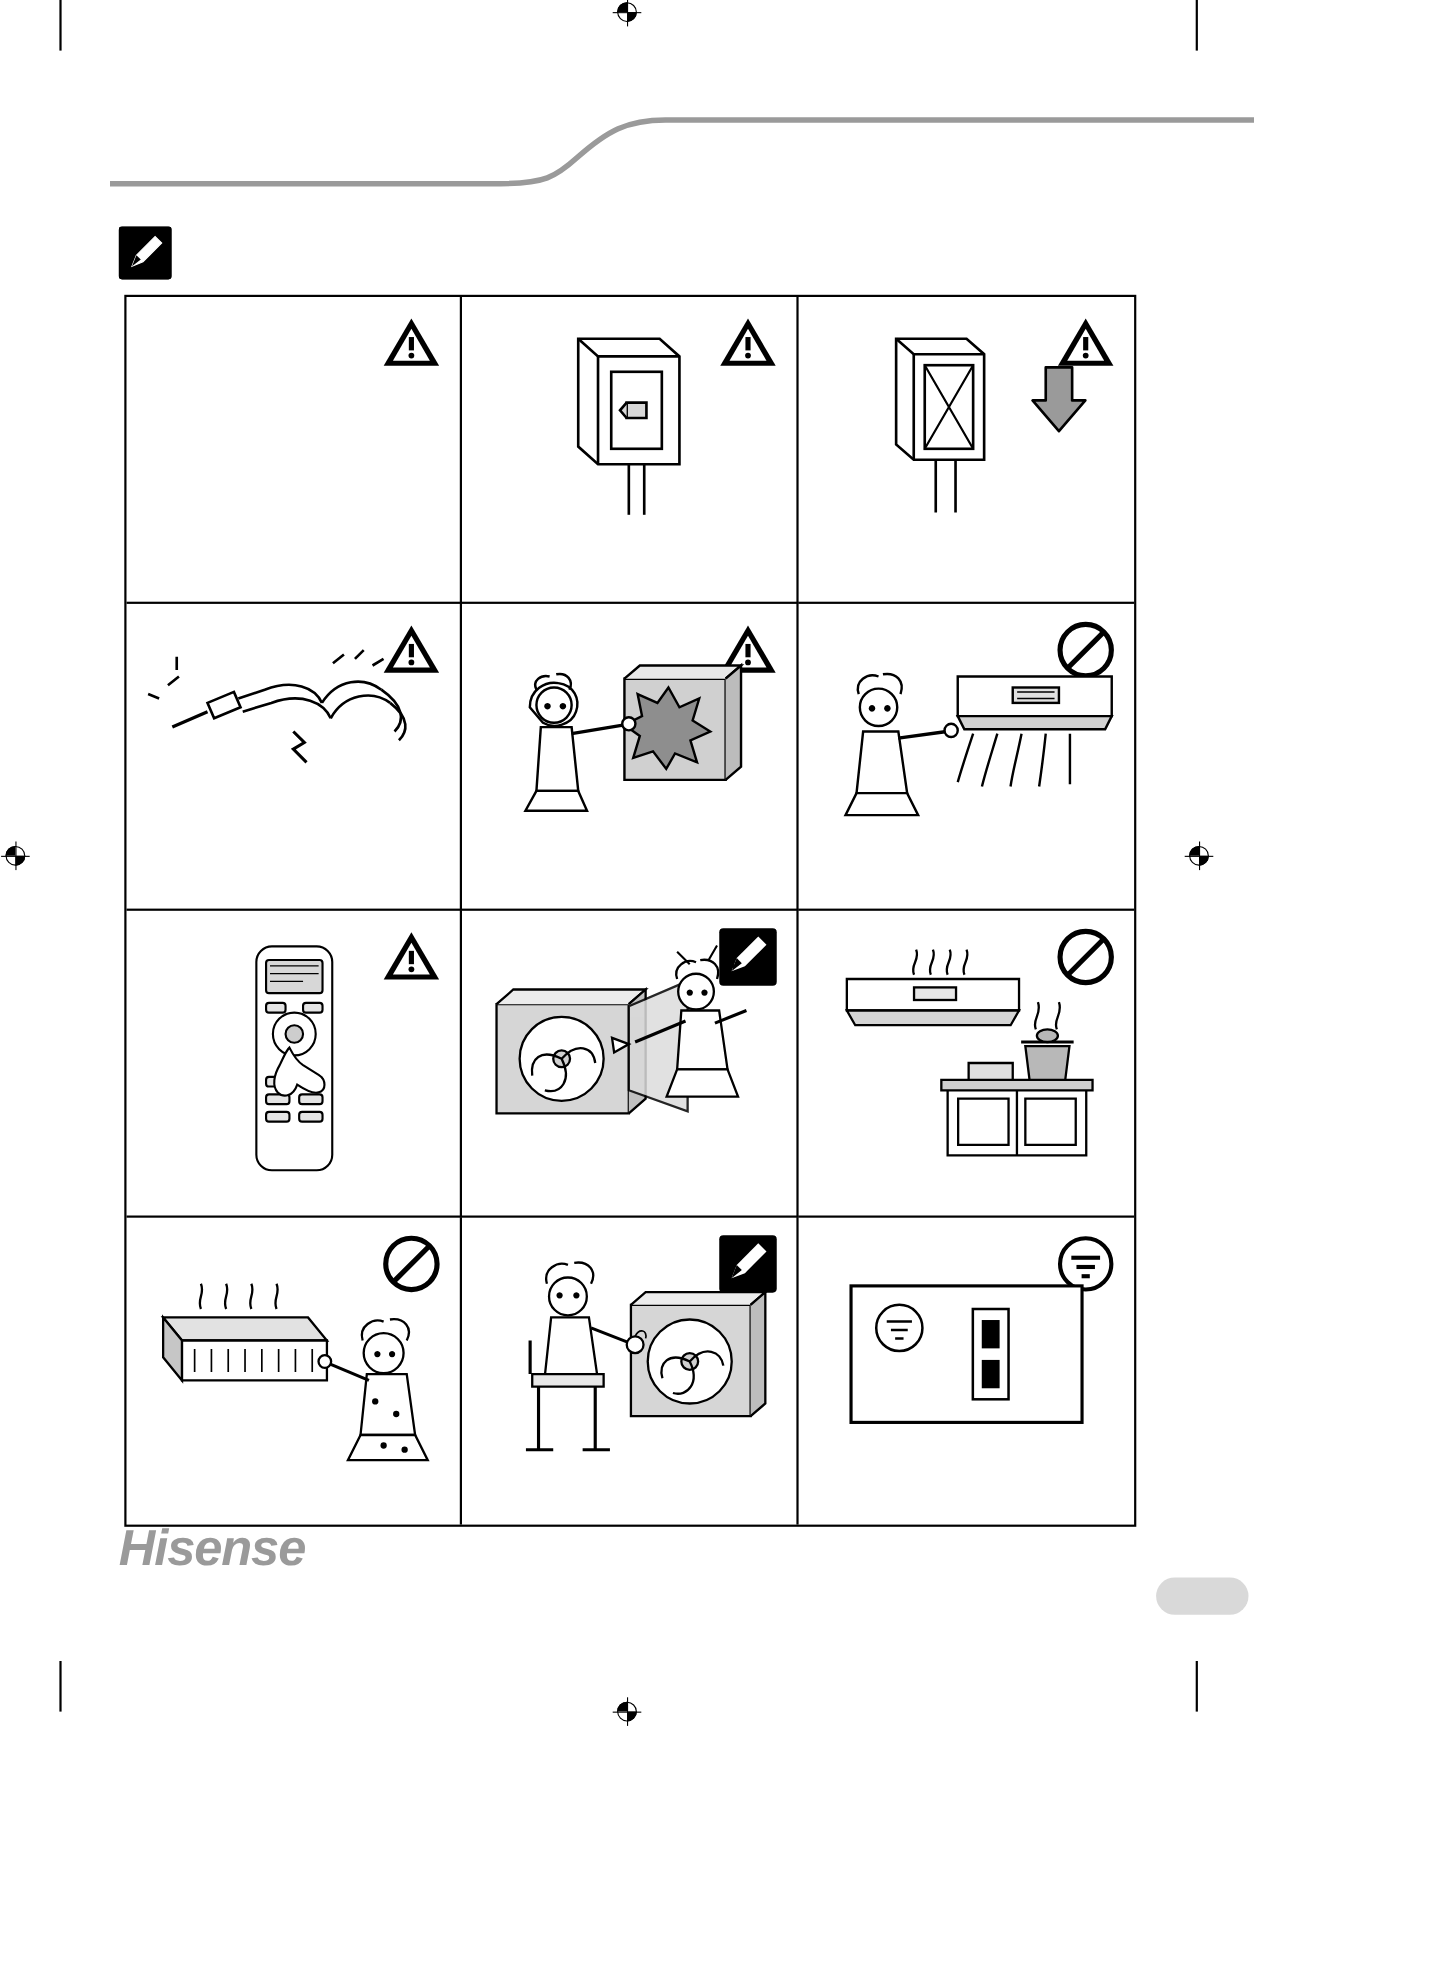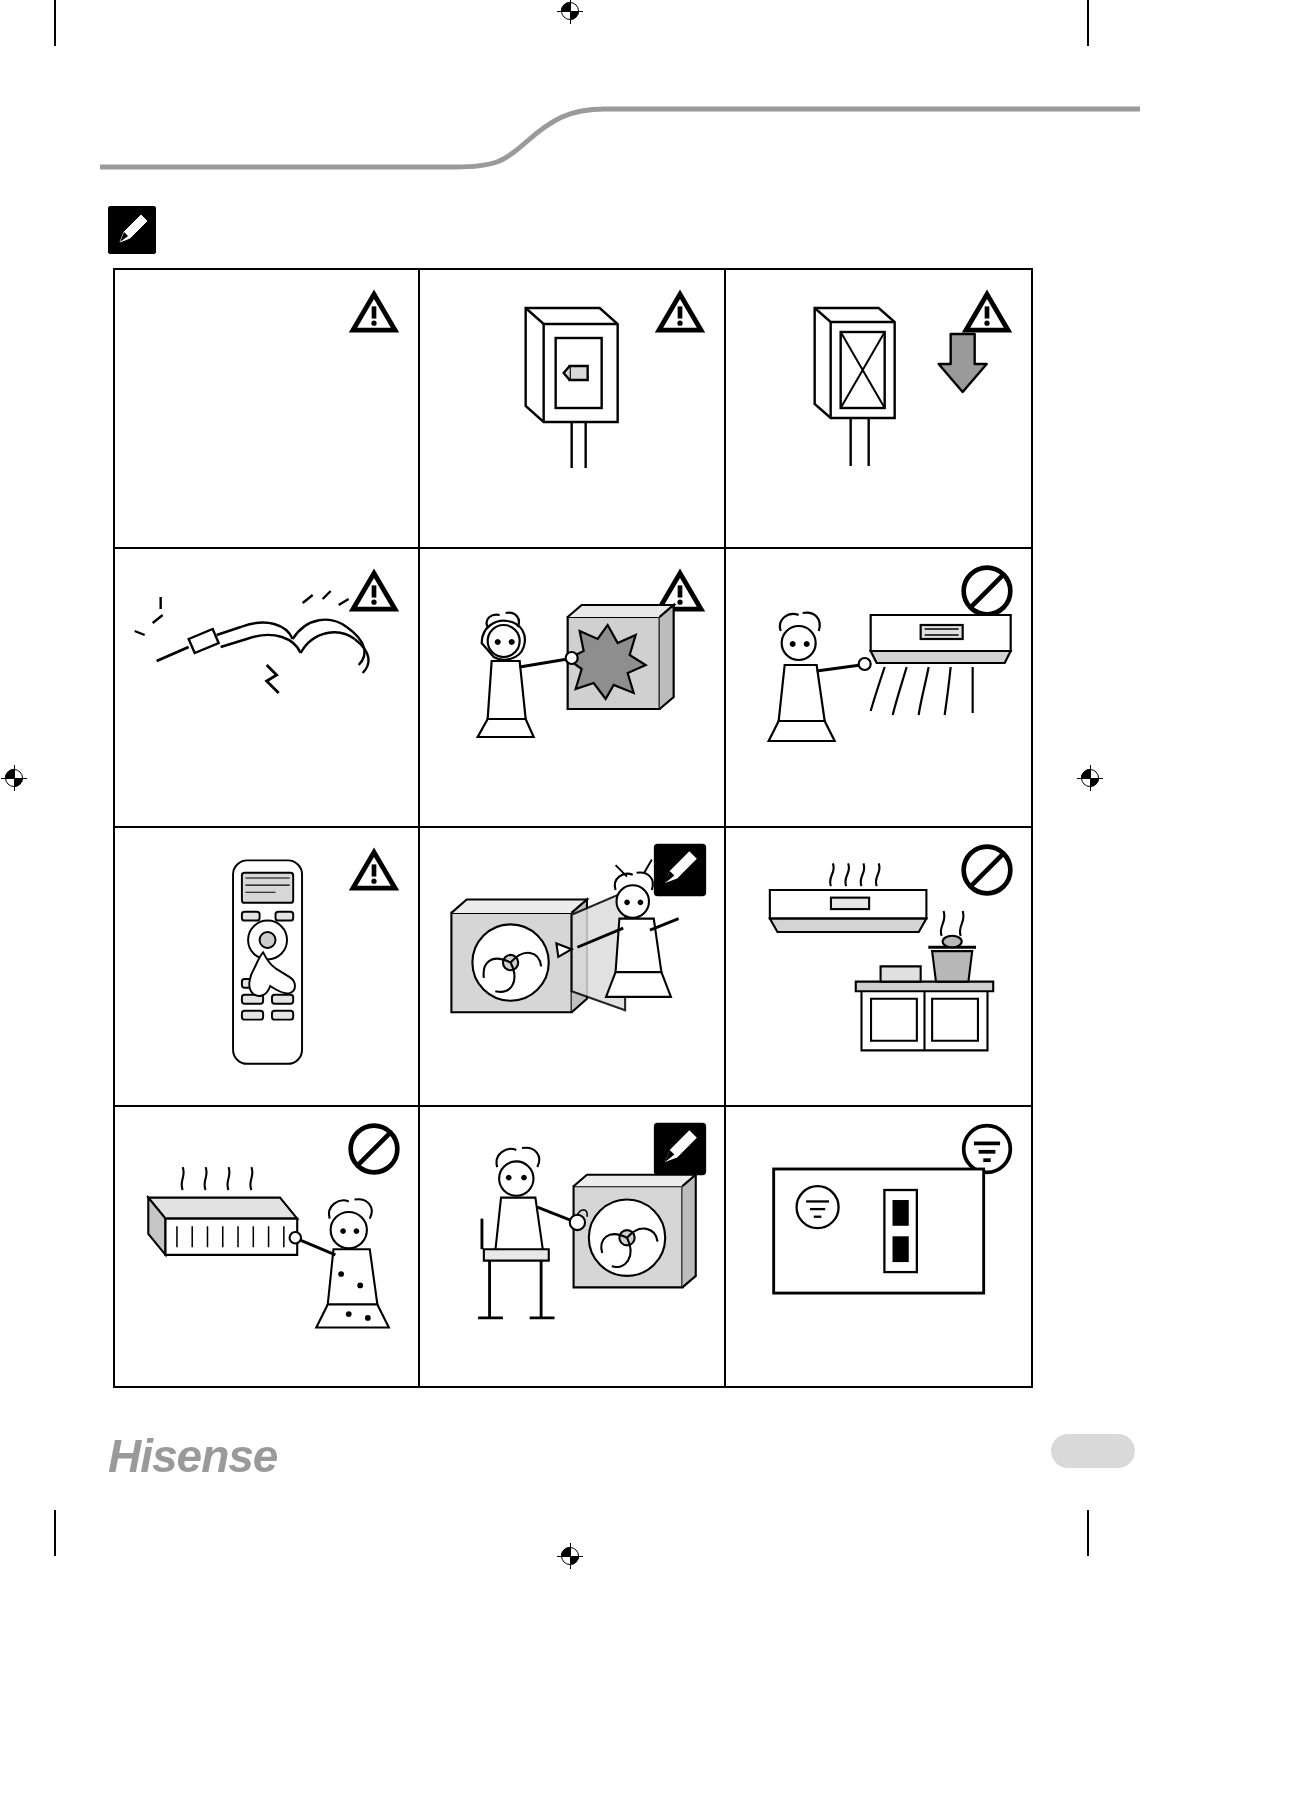--- a/index.html
+++ b/index.html
@@ -119,21 +119,21 @@
     bottom: 10px;
     font-size: 11px;
     line-height: 1.3;
     color: #000;
   }
 
   
   .brand {
     position: absolute;
     left: 108px;
-    top: 1432px;
+    top: 1383px;
     width: 230px;
     height: 50px;
   }
   .page-pill {
     position: absolute;
     right: 172px;
     top: 1434px;
     width: 84px;
     height: 34px;
     background: #d9d9d9;

